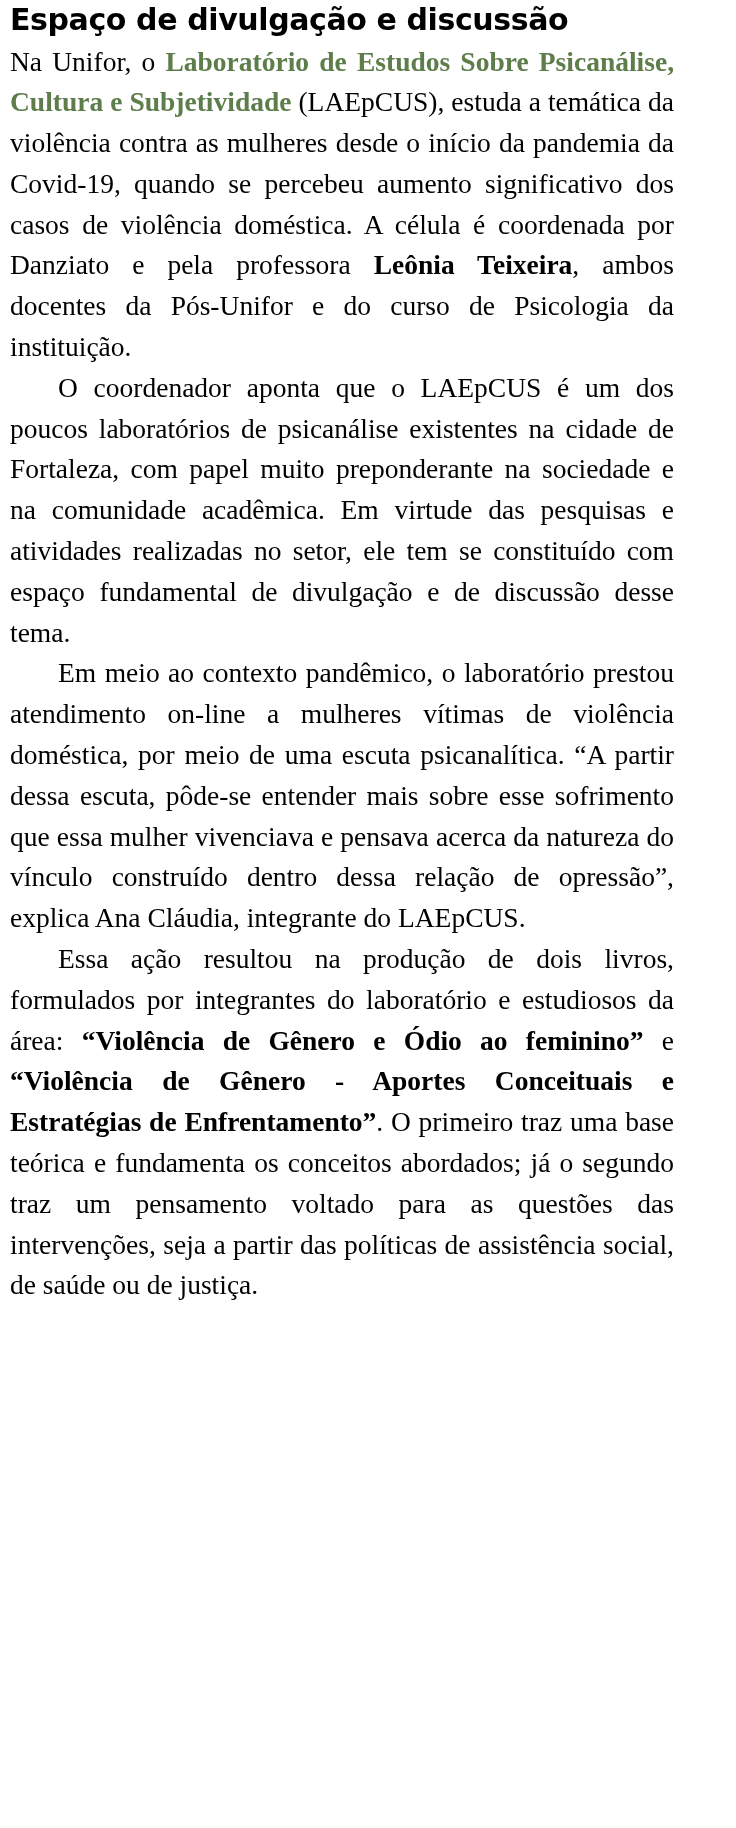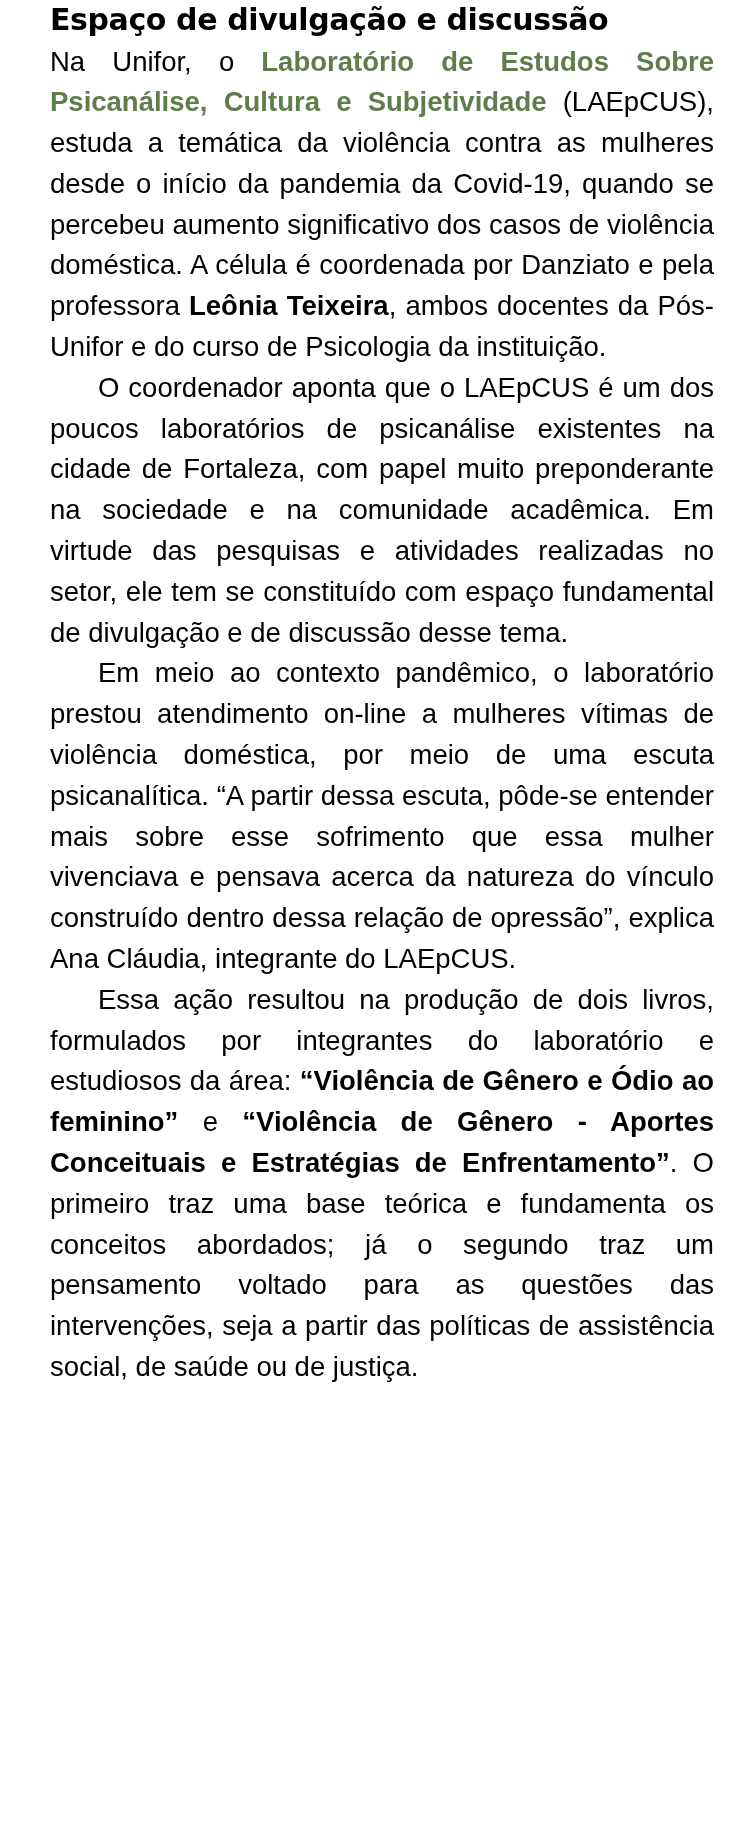--- a/index.html
+++ b/index.html
@@ -9,33 +9,32 @@
   }
   body {
     width: 736px;
     font-family: "Liberation Serif", serif;
     color: #000000;
   }
   .page {
     width: 684px;
     box-sizing: border-box;
     padding: 4px 10px 0 10px;
-    margin-left: 40px;
   }
   .headline {
     font-family: "DejaVu Sans", sans-serif;
     font-weight: bold;
     font-size: 30px;
     line-height: 1.05;
     letter-spacing: -0.4px;
     margin: 0 0 6px 0;
     color: #000;
   }
   .body-block {
-    font-family: Liberation Sans, sans-serif;
+    font-family: Liberation Serif, serif;
     font-size: 27.5px;
     line-height: 40.8px;
     text-align: justify;
     text-justify: inter-word;
     margin: 0;
     hyphens: manual;
   }
   .body-block + .body-block {
     margin-top: 0;
   }

